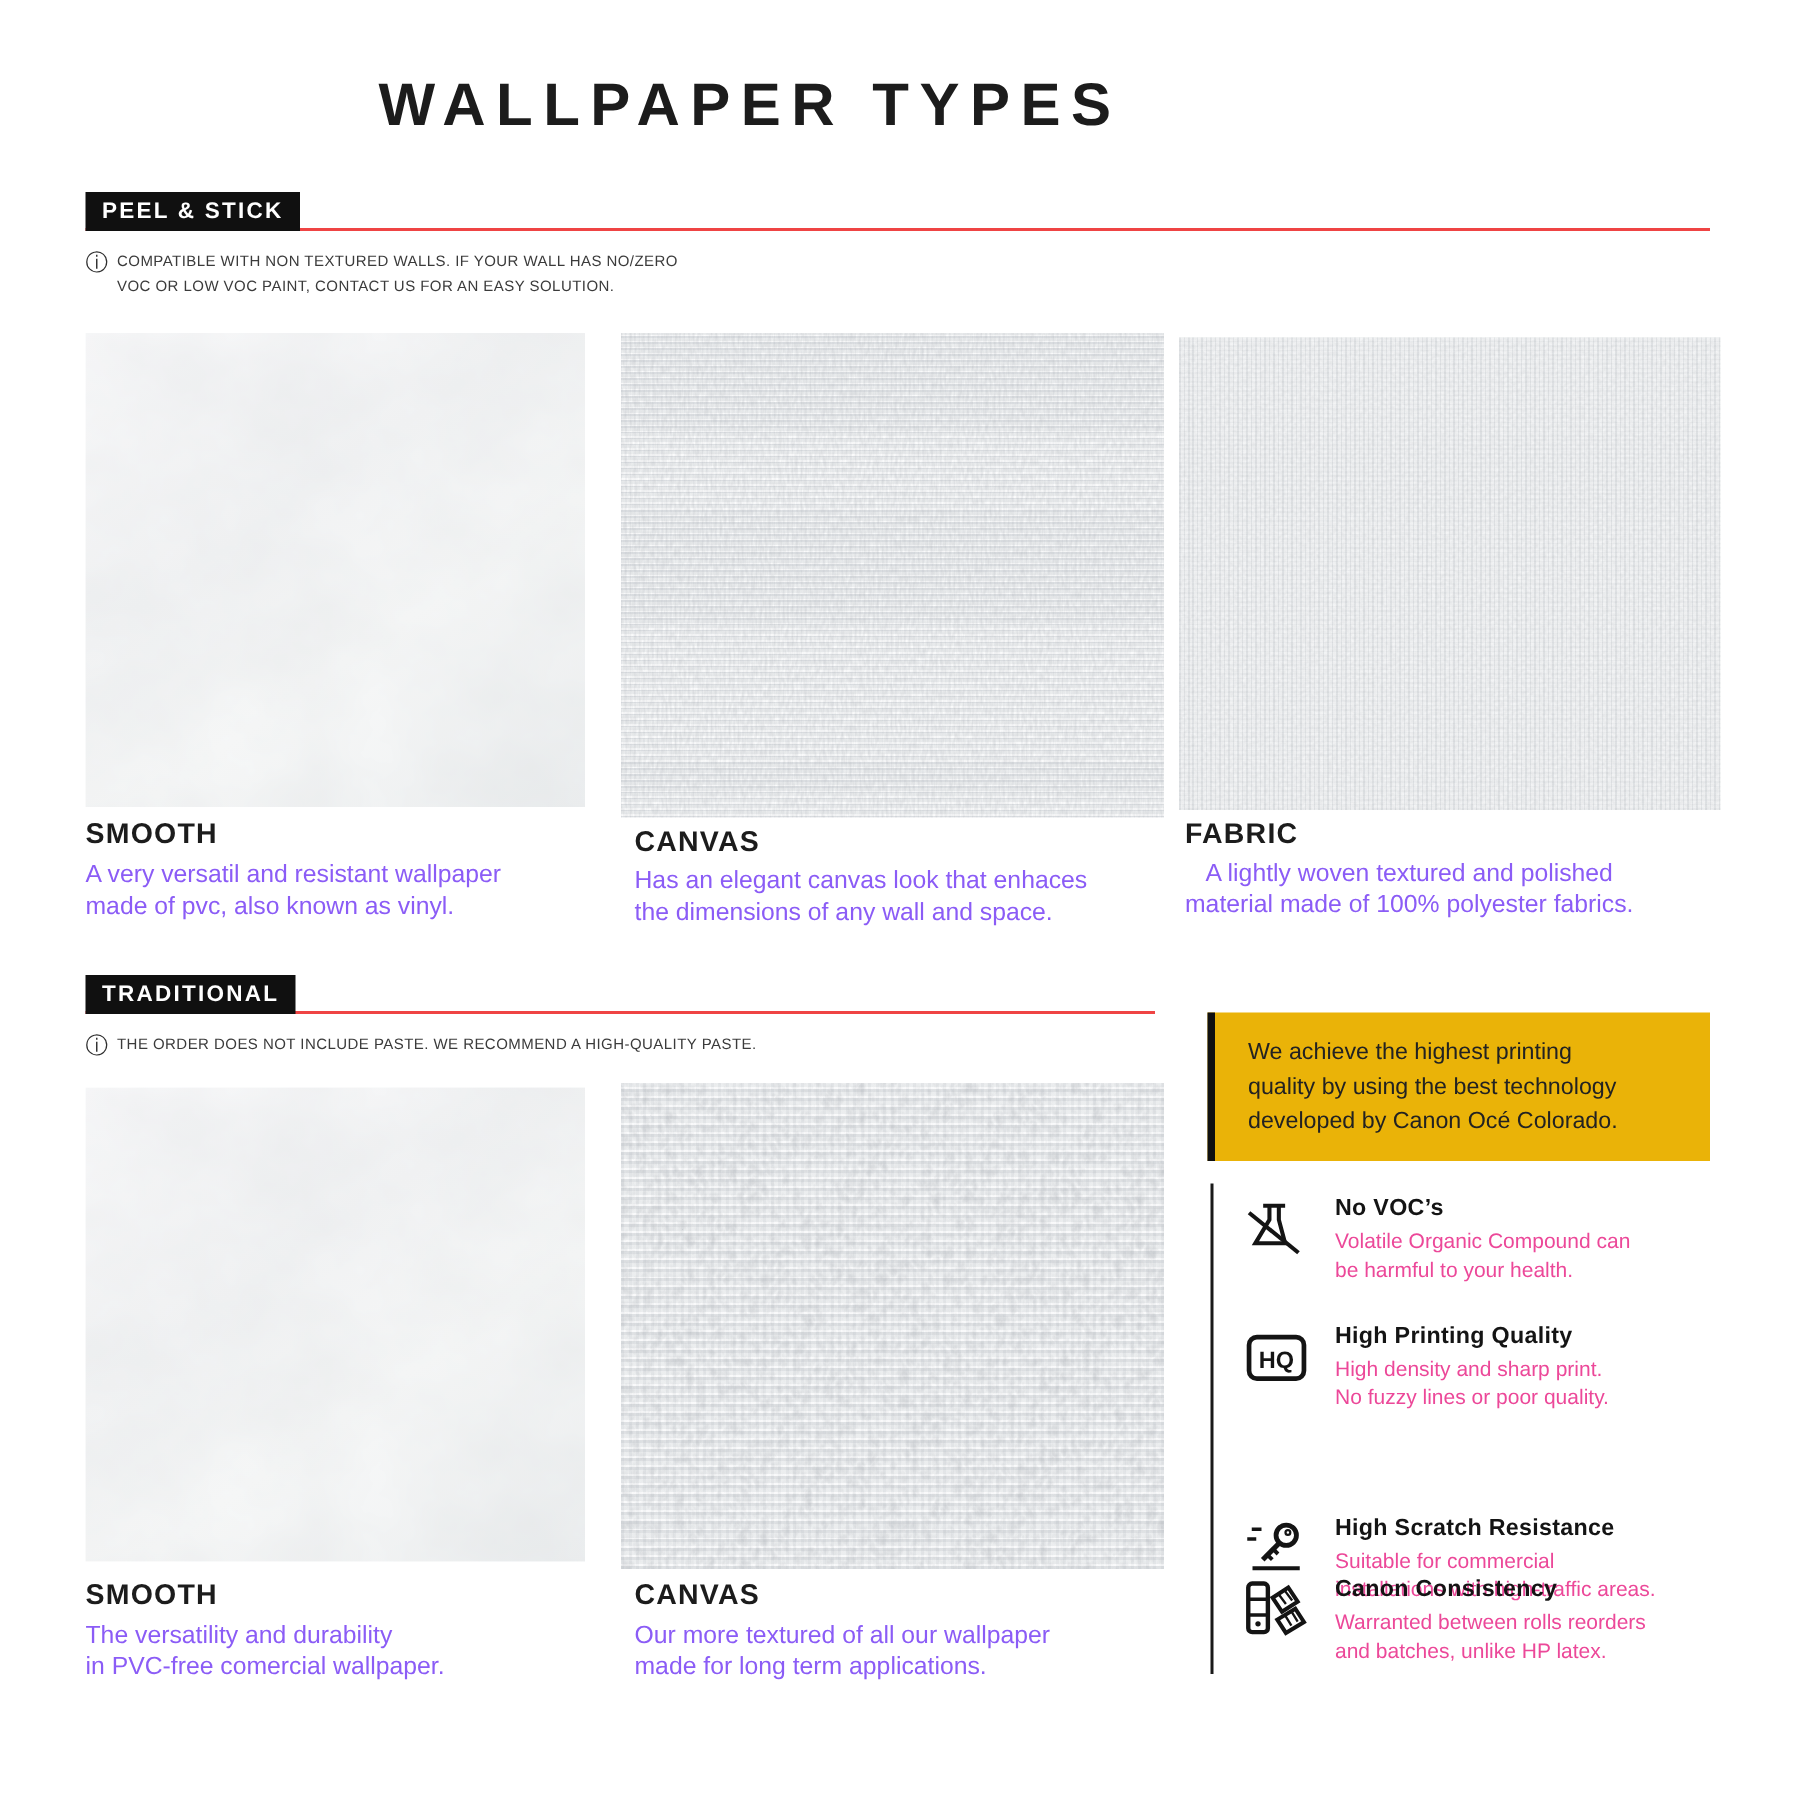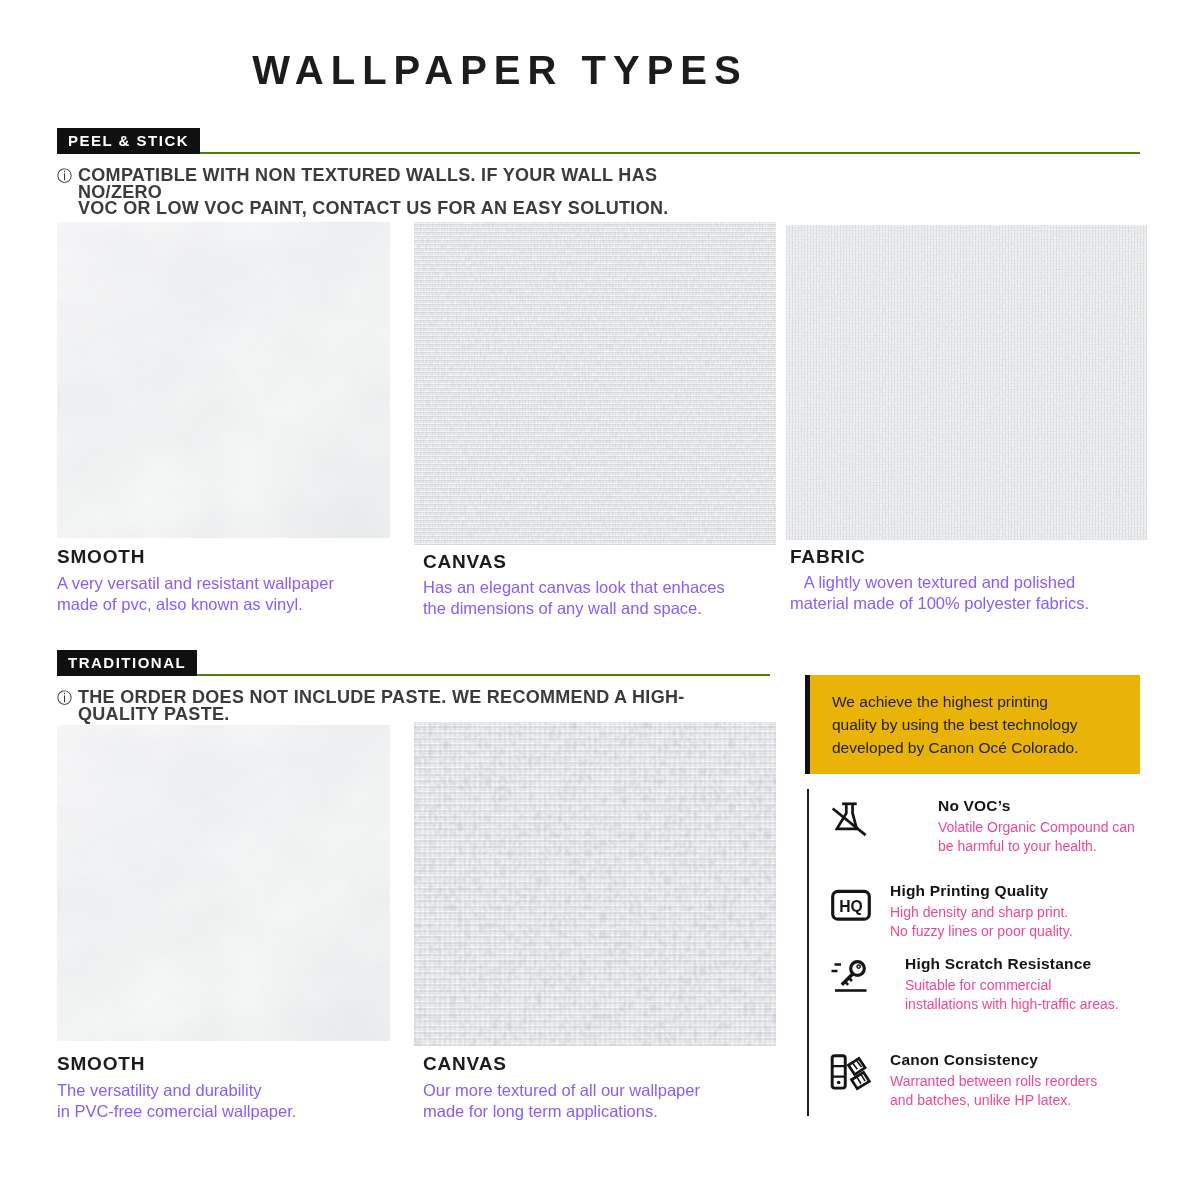--- a/index.html
+++ b/index.html
@@ -8,29 +8,29 @@
     width:1200px; height:1200px; position:relative; overflow:hidden;
     font-family:"Liberation Sans","DejaVu Sans",sans-serif; color:#1d1d1d;
   }
   #canvas { position:absolute; inset:0; width:1200px; height:968px; }
 
   .page-title {
     position:absolute; left:0; top:48px; width:1000px; text-align:center;
     font-size:40px; font-weight:700; letter-spacing:7px; color:#1c1c1c;
   }
 
-  .section-head { position:absolute; border-bottom:2px solid #4d7c0f; height:26px; }
+  .section-head { position:absolute; border-bottom:2px solid #ef4444; height:26px; }
   .section-head .label {
     display:inline-block; background:#101010; color:#ffffff; height:26px;
     line-height:26px; padding:0 11px; font-size:15px; font-weight:700; letter-spacing:1.5px;
   }
 
   .note { position:absolute; display:flex; align-items:flex-start; color:#3b3b3b; }
   .note .i-ico { width:21px; font-size:15px; line-height:17px; color:#2e2e2e; flex:0 0 21px; }
-  .note .txt { font-size:18px; line-height:16.5px; letter-spacing:0.3px; white-space:pre-line;font-weight:bold; }
+  .note .txt { font-size:10px; line-height:16.5px; letter-spacing:0.3px; white-space:pre-line; }
 
   .swatch { position:absolute; overflow:hidden; }
   .swatch svg.tex { position:absolute; left:0; top:0; width:100%; height:100%; display:block; }
 
   .smooth-base { background:linear-gradient(145deg,#fbfbfc 0%,#f3f4f5 38%,#f7f8f8 62%,#eef0f1 100%); }
   .canvasfine-base {
     background-color:#f3f4f5;
     background-image:
       repeating-linear-gradient(0deg, rgba(200,205,210,0.50) 0 1px, rgba(255,255,255,0.60) 1px 2px, rgba(228,231,233,0.50) 2px 4px),
       repeating-linear-gradient(90deg, rgba(213,217,221,0.35) 0 1px, rgba(248,249,250,0.30) 1px 3px);
@@ -162,21 +162,21 @@
 made for long term applications.</div>
 
   <div class="quality-box">
     <div class="txt">We achieve the highest printing
 quality by using the best technology
 developed by Canon Océ Colorado.</div>
   </div>
 
   <div class="features-rule"></div>
 
-  <div class="feature" style="top:797px;gap:48px;">
+  <div class="feature" style="top:797px;">
     <span class="f-ico">
       <svg class="icon-svg" width="46" height="46" viewBox="0 0 44 44" fill="none" stroke="#141414" stroke-width="2.6">
         <path d="M13.5 6.5 H27.5"></path>
         <path d="M17.5 6.5 V15.5 L8.5 30.5 H27.5 L23.5 15.5 V6.5"></path>
         <path d="M4.5 11 L36 36.5"></path>
       </svg>
     </span>
     <span>
       <div class="f-title">No VOC’s</div>
       <div class="f-desc">Volatile Organic Compound can
@@ -191,21 +191,21 @@
         <text x="22" y="28.5" text-anchor="middle" font-size="15" font-weight="700" font-family="'Liberation Sans',sans-serif" fill="#141414">HQ</text>
       </svg>
     </span>
     <span>
       <div class="f-title">High Printing Quality</div>
       <div class="f-desc">High density and sharp print.
 No fuzzy lines or poor quality.</div>
     </span>
   </div>
 
-  <div class="feature" style="top:955px;gap:15px;">
+  <div class="feature" style="top:1010px;">
     <span class="f-ico">
       <svg class="icon-svg" width="46" height="46" viewBox="0 0 46 44" fill="none" stroke="#141414">
         <circle cx="29.5" cy="12.5" r="6.8" stroke-width="3.2"></circle>
         <circle cx="30.6" cy="10.6" r="1.6" stroke-width="1.5"></circle>
         <path d="M24.6 18 L13.8 28.8" stroke-width="3.4"></path>
         <path d="M17 25.6 l3.2 3.2 M20.8 21.8 l3.2 3.2" stroke-width="2.6"></path>
         <path d="M6.5 8.5 h6.5 M3.5 15 h6" stroke-width="2.4"></path>
         <path d="M7 34.5 H38.5" stroke-width="2.6"></path>
       </svg>
     </span>

